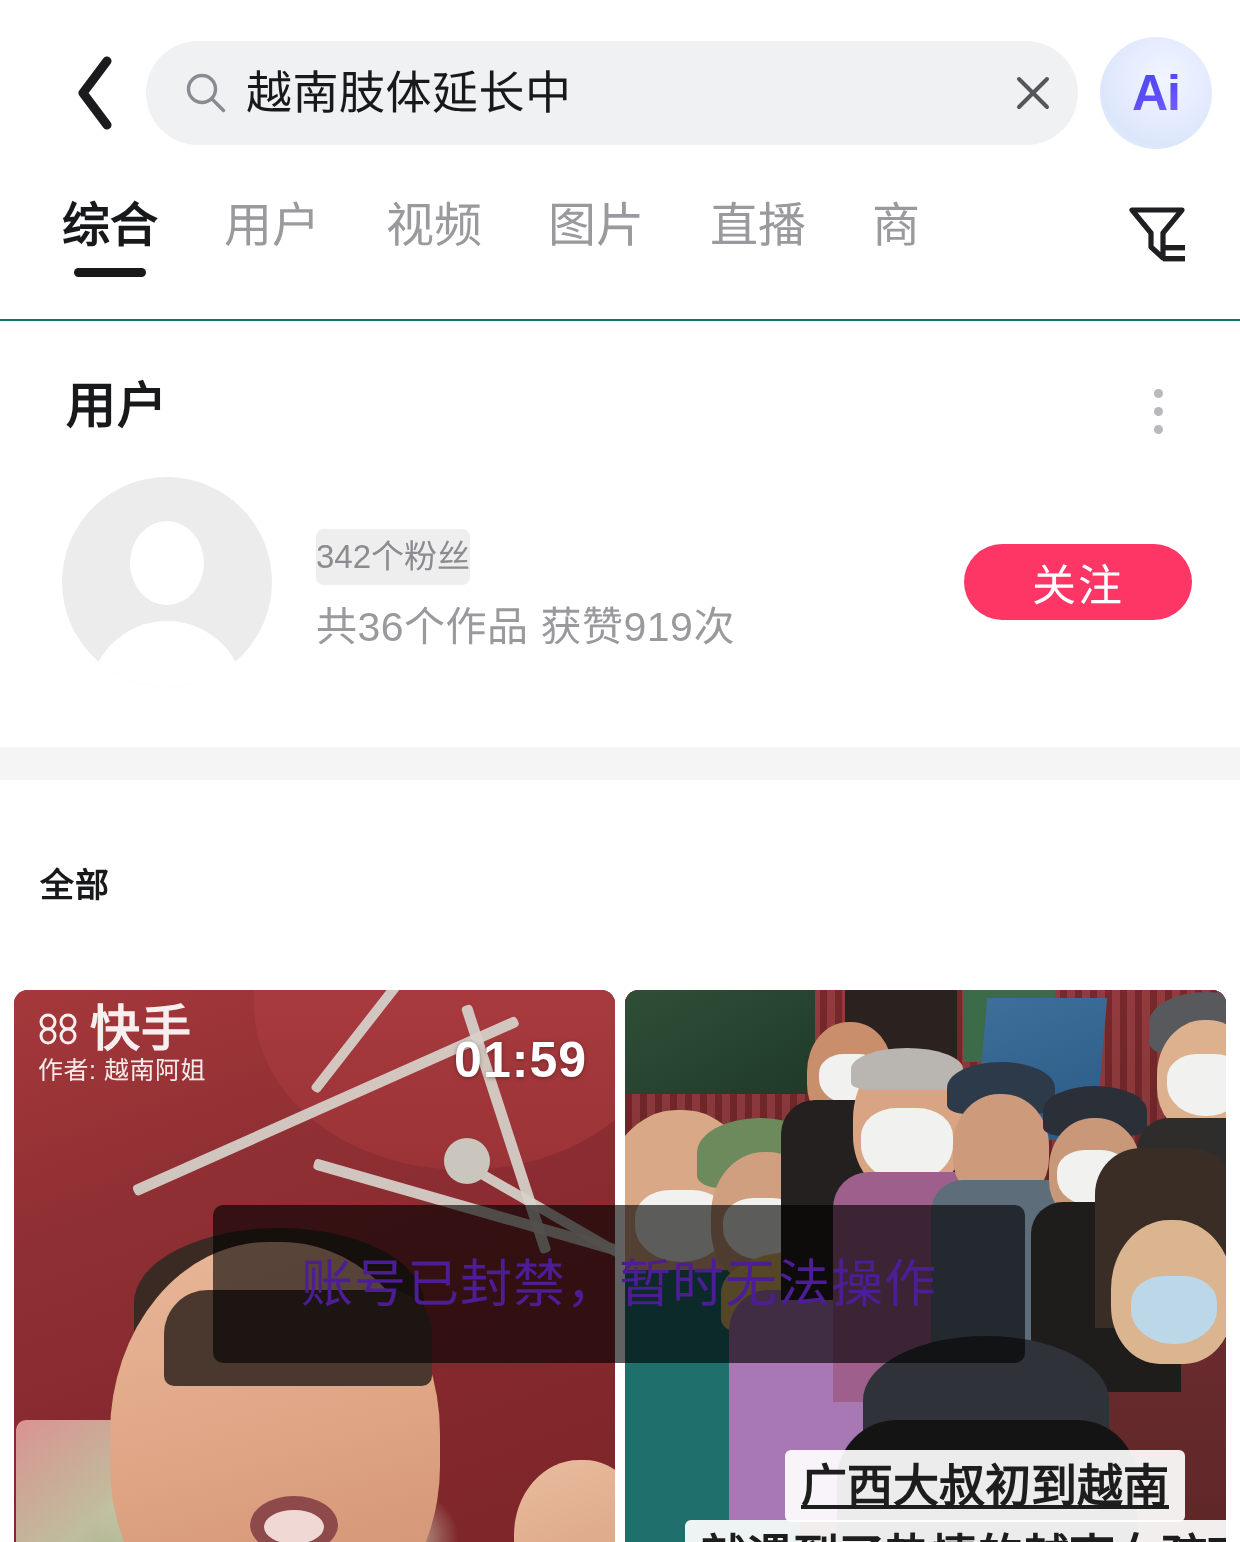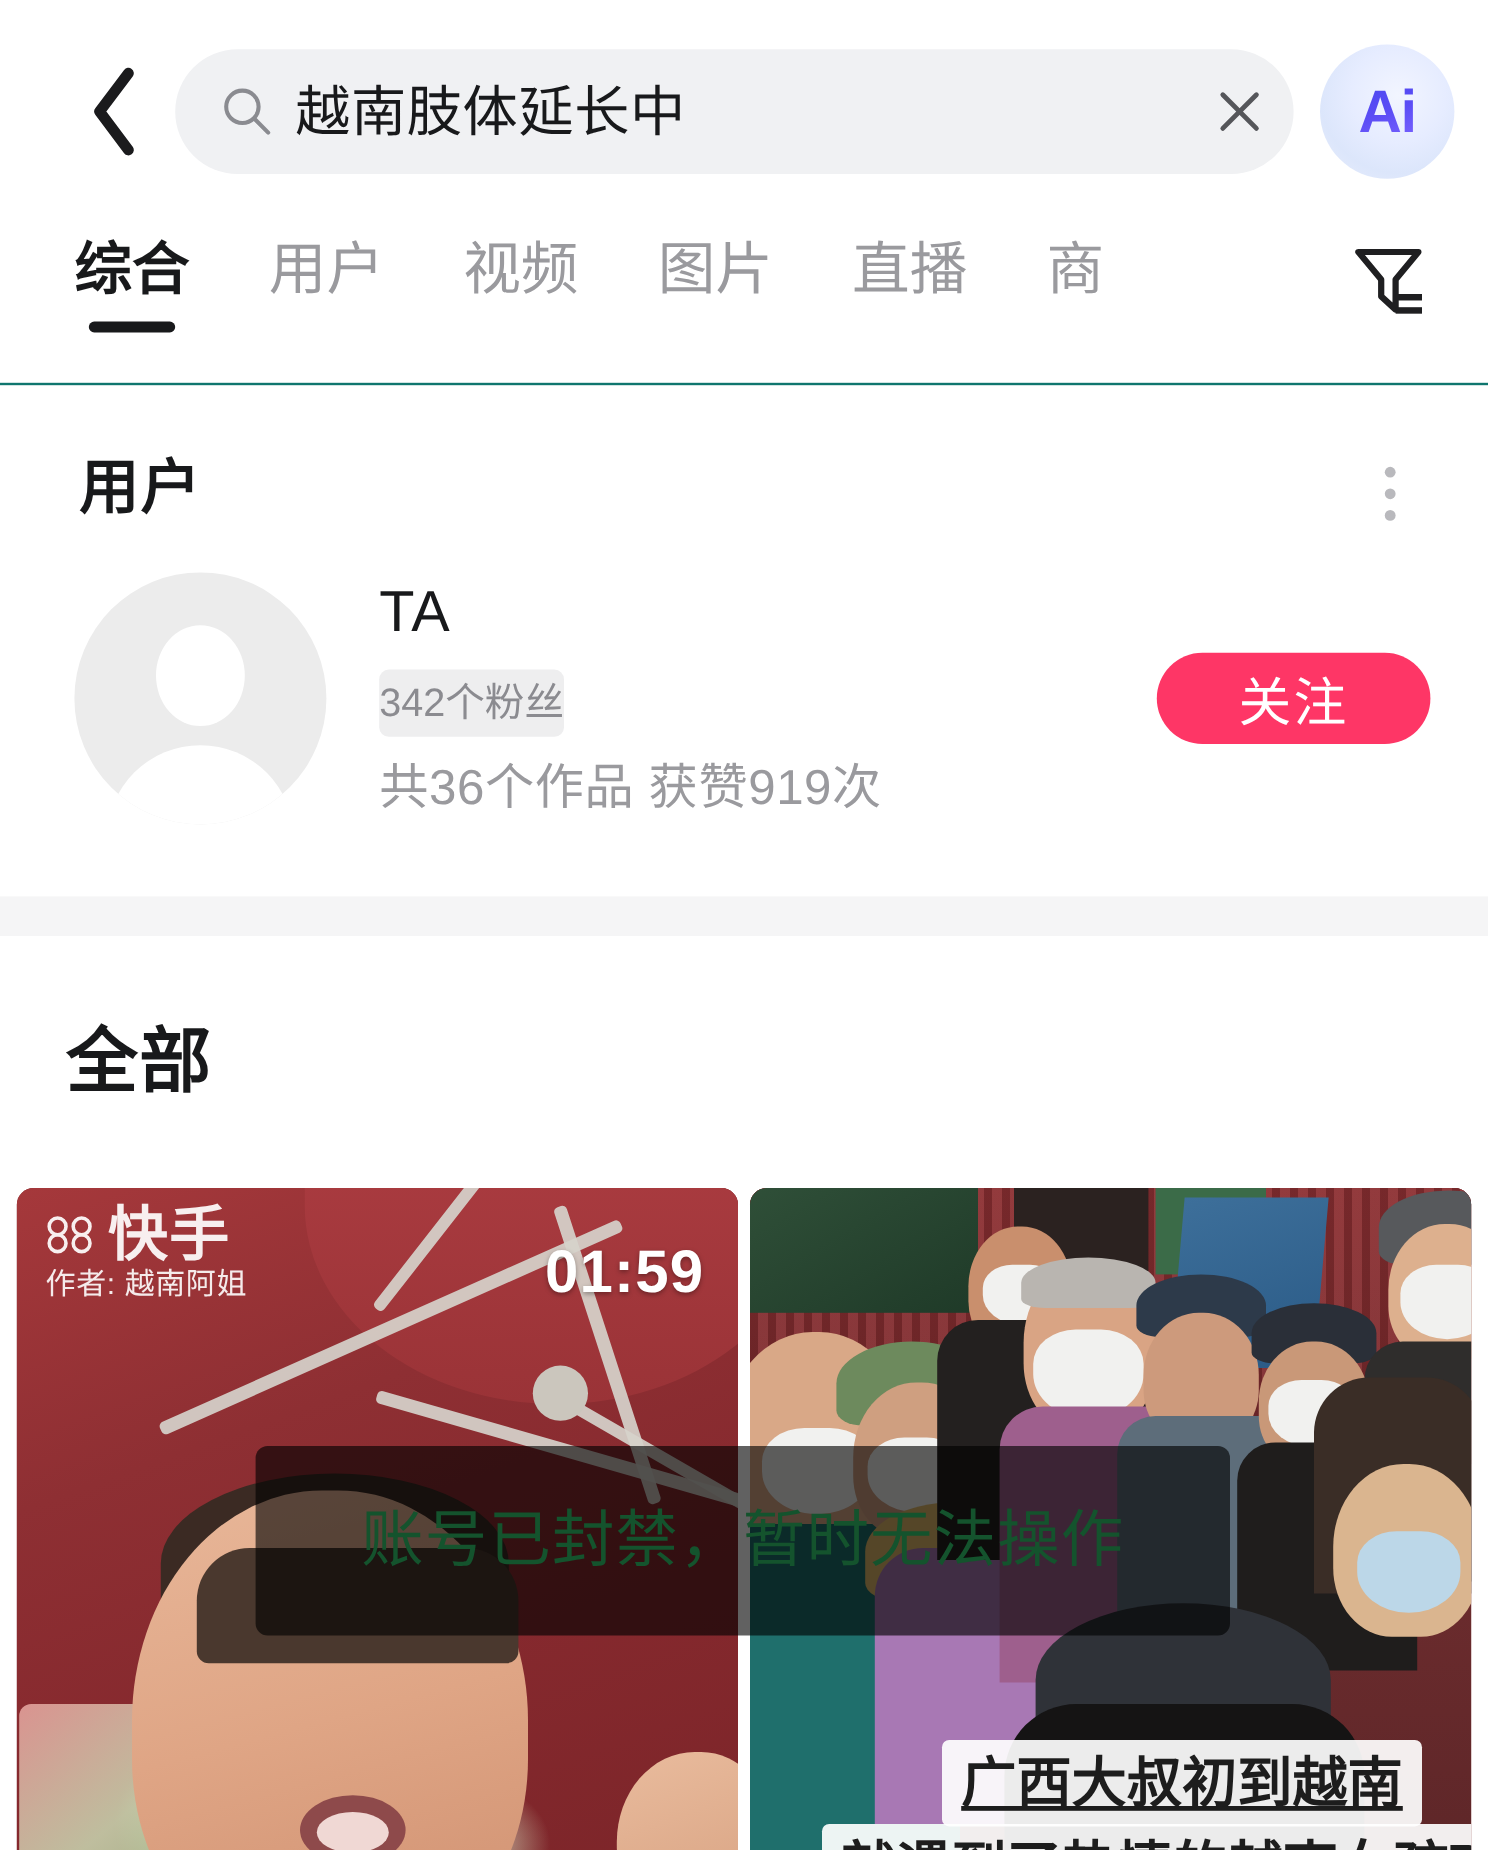--- a/index.html
+++ b/index.html
@@ -304,24 +304,24 @@
     height: 33px;
     background: #f5f5f6;
     width: 100%;
   }
 
   
   .all-section {
     background: #ffffff;
   }
   .all-title {
-    font-size: 60px;
+    font-size: 34px;
     font-weight: bold;
     color: #18191b;
-    padding: 72px 0 0 55px;
+    padding: 72px 0 0 40px;
     line-height: 66px;
     letter-spacing: 1px;
   }
 
   .feed-grid {
     display: flex;
     gap: 10px;
     padding: 72px 14px 0 14px;
     box-sizing: border-box;
   }
@@ -560,21 +560,21 @@
     height: 158px;
     background: rgba(0,0,0,.62);
     border-radius: 10px;
     display: flex;
     align-items: center;
     justify-content: center;
     z-index: 50;
   }
   .toast-text {
     font-size: 52px;
-    color: #14532d;
+    color: #4c1d95;
     letter-spacing: 1px;
     line-height: 62px;
   }
 </style>
 </head>
 <body>
 
 <div class="topbar">
 
   <div class="back-btn">
@@ -649,21 +649,20 @@
     </div>
   </div>
 
   <div class="user-row">
     <div class="avatar">
       <span class="av-head"></span>
       <span class="av-body"></span>
     </div>
 
     <div class="user-meta">
-      <div class="user-name">TA</div>
       <div class="fans-badge">342个粉丝</div>
       <div class="user-stats">共36个作品 获赞919次</div>
     </div>
 
     <button class="follow-btn">关注</button>
   </div>
 </div>
 
 <div class="band"></div>
 

